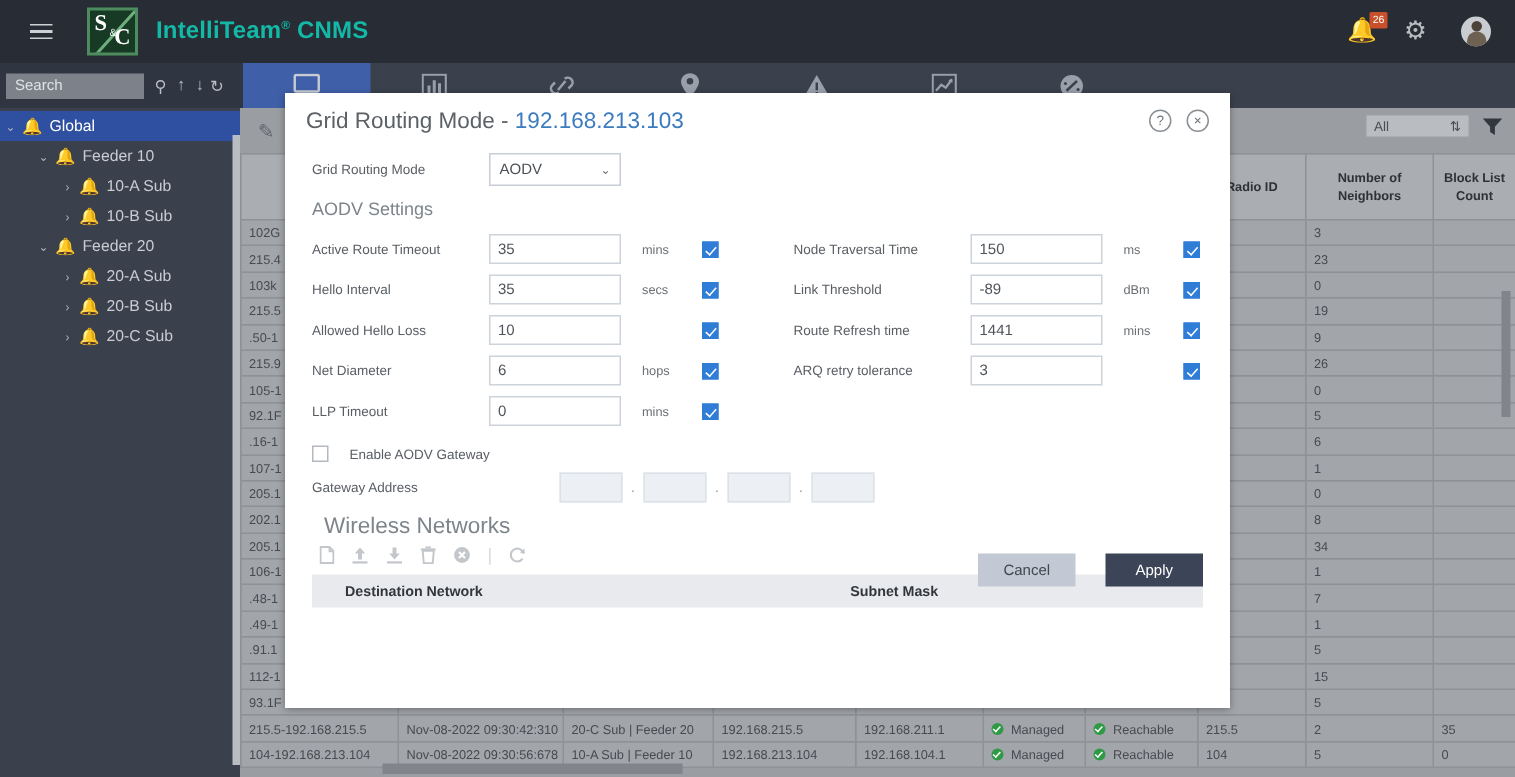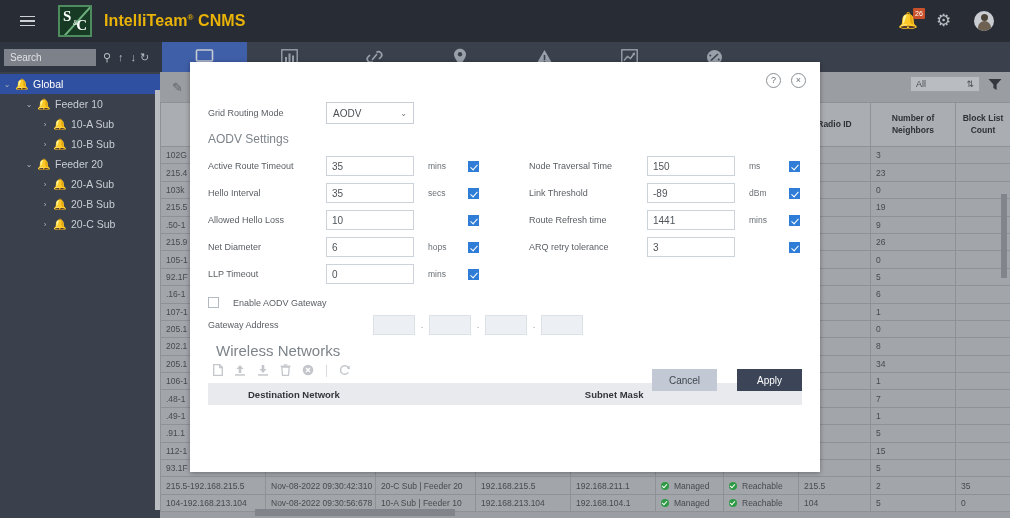--- a/index.html
+++ b/index.html
@@ -31,21 +31,21 @@
     transform: rotate(42deg); left: 15px; top: -10px;
   }
   .logo-s, .logo-c {
     position: absolute; color: #ffffff; font-weight: bold; font-size: 15px;
     font-family: "Liberation Serif", serif; line-height: 1;
   }
   .logo-s { left: 3px; top: 2px; }
   .logo-c { right: 3px; bottom: 2px; }
   .logo-amp { position: absolute; color: #fff; font-size: 7px; left: 13px; top: 12px; }
   .brand {
-    color: #eab308; font-size: 16px; font-weight: bold; margin-left: 12px;
+    color: #14b8a6; font-size: 16px; font-weight: bold; margin-left: 12px;
     letter-spacing: .1px;
   }
   .brand sup { font-size: 8px; vertical-align: super; }
   .topbar-right {
     margin-left: auto; display: flex; align-items: center; gap: 18px;
     margin-right: 16px;
   }
   .ic { position: relative; width: 20px; height: 20px; cursor: pointer; }
   .bell-glyph { color: #b9bdc3; font-size: 16px; line-height: 20px; }
   .badge {
@@ -212,21 +212,21 @@
   .ip-box {
     width: 42px; height: 20px; border: 1px solid #dce1e7; background: #eceff3;
   }
   .ip-dot { width: 14px; text-align: center; color: #8d9298; font-size: 9px; }
   .wl-h { font-size: 15px; color: #7d848a; margin: 6px 0 4px 8px; }
   .tool-ic-row { display: flex; align-items: center; gap: 11px; margin: 4px 0 6px 5px; }
   .tool-div { color: #d6d9dd; font-size: 12px; }
   .net-table { width: 100%; }
   .net-head {
     background: #e8eaee; height: 22px; display: flex; align-items: center;
-    font-size: 9.5px; font-weight: bold; color: #32363b; padding-left: 40px;
+    font-size: 9.5px; font-weight: bold; color: #32363b; padding-left: 22px;
   }
   .net-head .c2 { margin-left: 245px; }
   .modal-foot {
     position: absolute; right: 18px; bottom: 14px; display: flex; gap: 20px;
   }
   .btn {
     width: 65px; height: 22px; font-size: 10px; border: none; cursor: pointer;
     font-family: "Liberation Sans", sans-serif;
   }
   .btn-cancel { background: #c2c9d4; color: #41474f; }
@@ -665,20 +665,23 @@
             <td>0</td>
           </tr>
         </tbody>
     </table>
     <div class="vscroll"></div>
     <div class="hscroll"></div>
   </div>
 
   <div class="modal">
     <div class="modal-head">
+      <div class="modal-title">
+        <span>Grid Routing Mode - </span><span class="ip">192.168.213.103</span>
+      </div>
       <div class="modal-head-icons">
         <div class="circ-btn">?</div>
         <div class="circ-btn">×</div>
       </div>
     </div>
 
     <div class="modal-body">
       <div class="row">
         <span class="lbl">Grid Routing Mode</span>
         <div class="selin">

